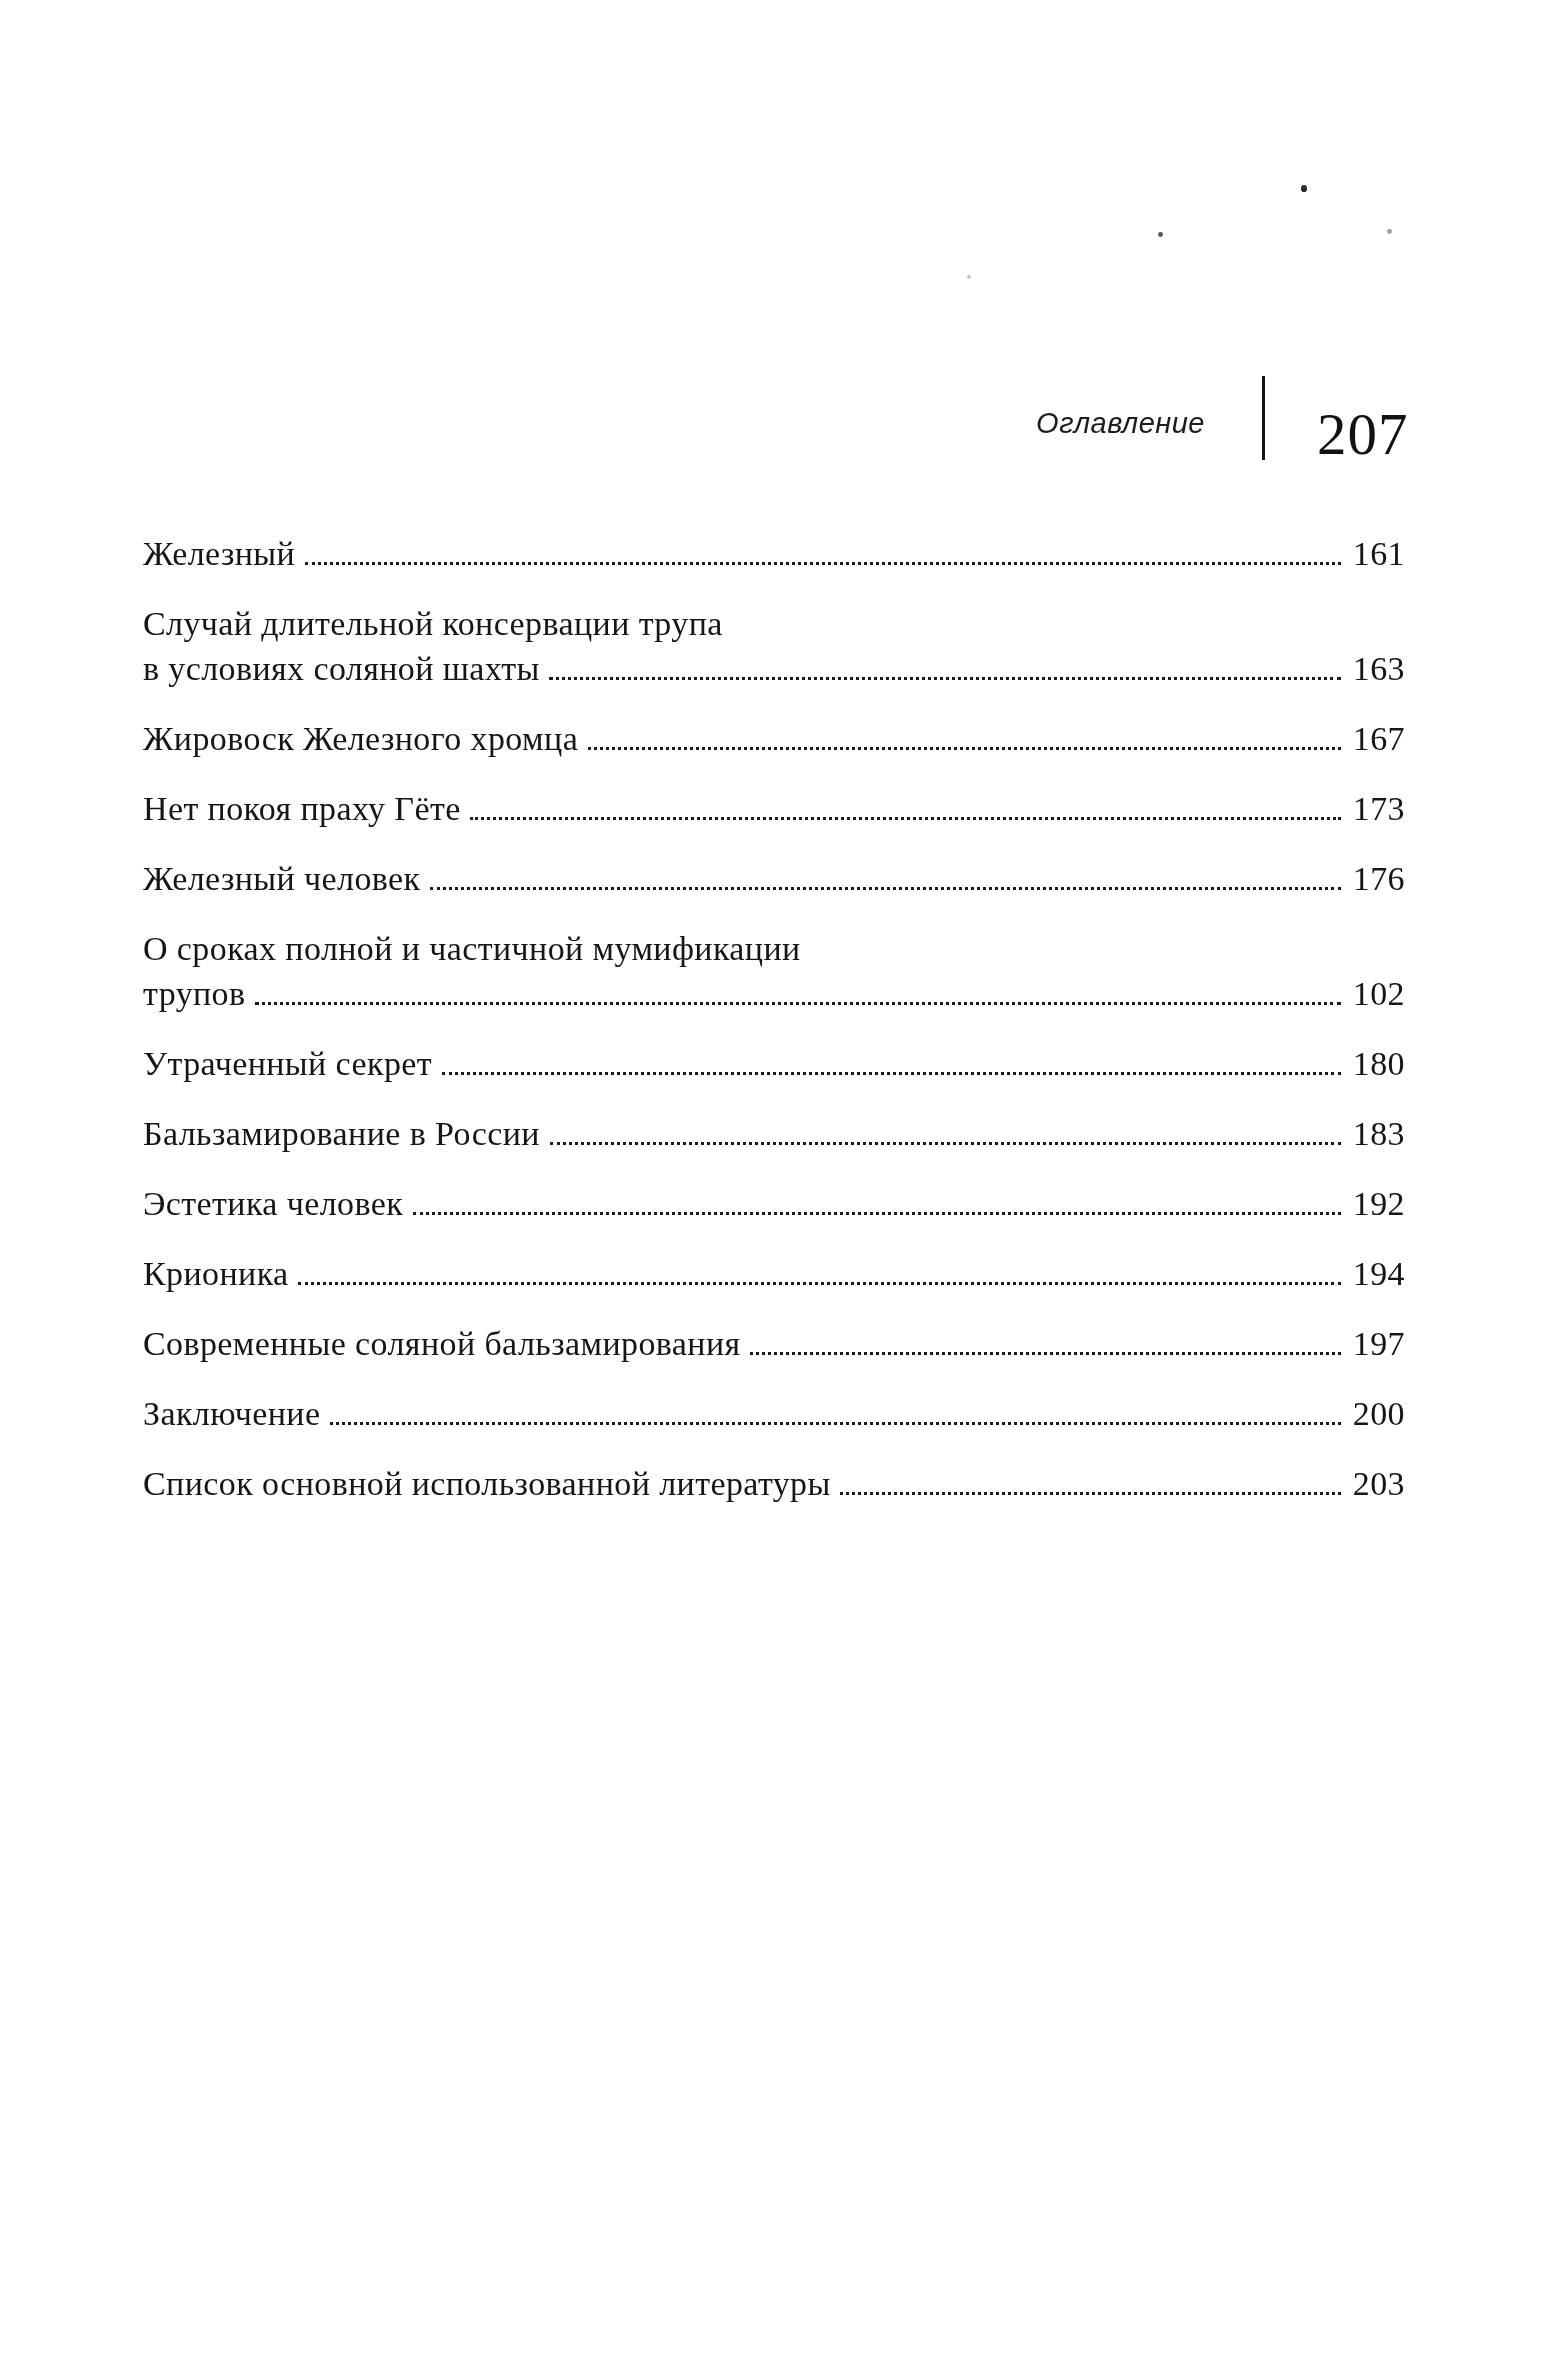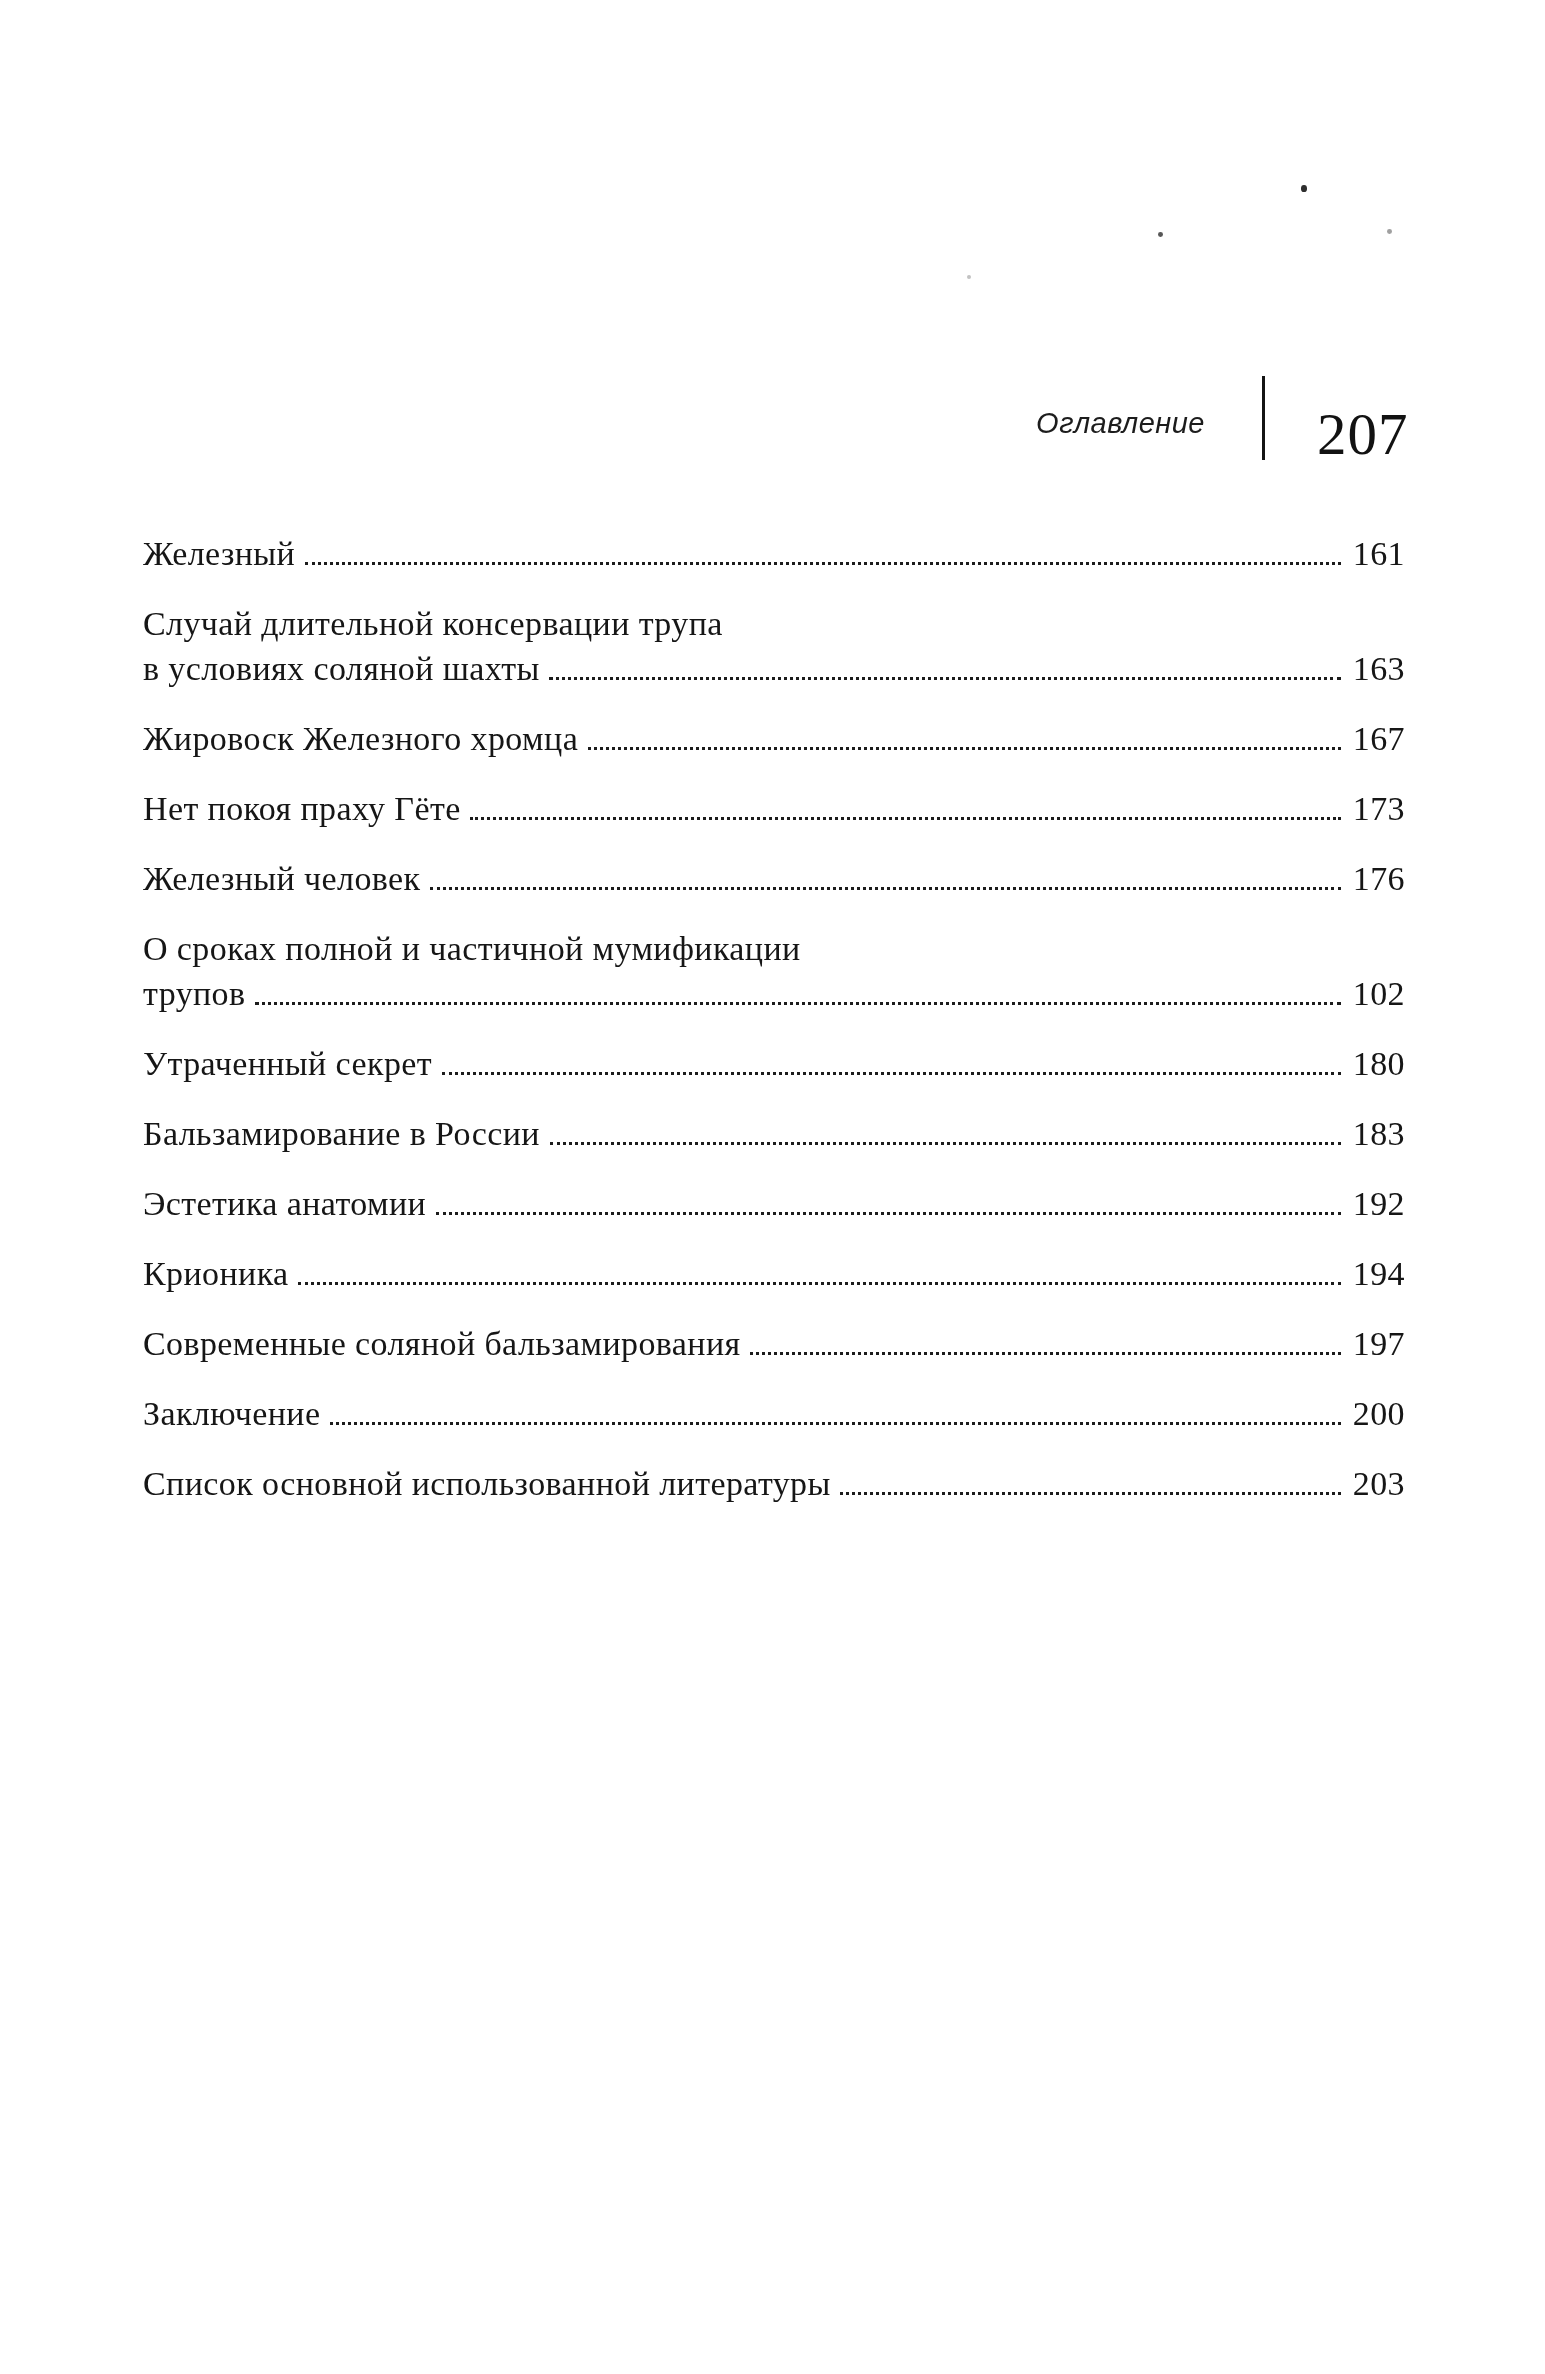--- a/index.html
+++ b/index.html
@@ -155,21 +155,21 @@
     <div class="entry">
       <div class="line">
         <span class="t">Бальзамирование в России</span>
         <span class="leader"></span>
         <span class="pg">183</span>
       </div>
     </div>
 
     <div class="entry">
       <div class="line">
-        <span class="t">Эстетика анатомии</span>
+        <span class="t">Эстетика человек</span>
         <span class="leader"></span>
         <span class="pg">192</span>
       </div>
     </div>
 
     <div class="entry">
       <div class="line">
         <span class="t">Крионика</span>
         <span class="leader"></span>
         <span class="pg">194</span>

